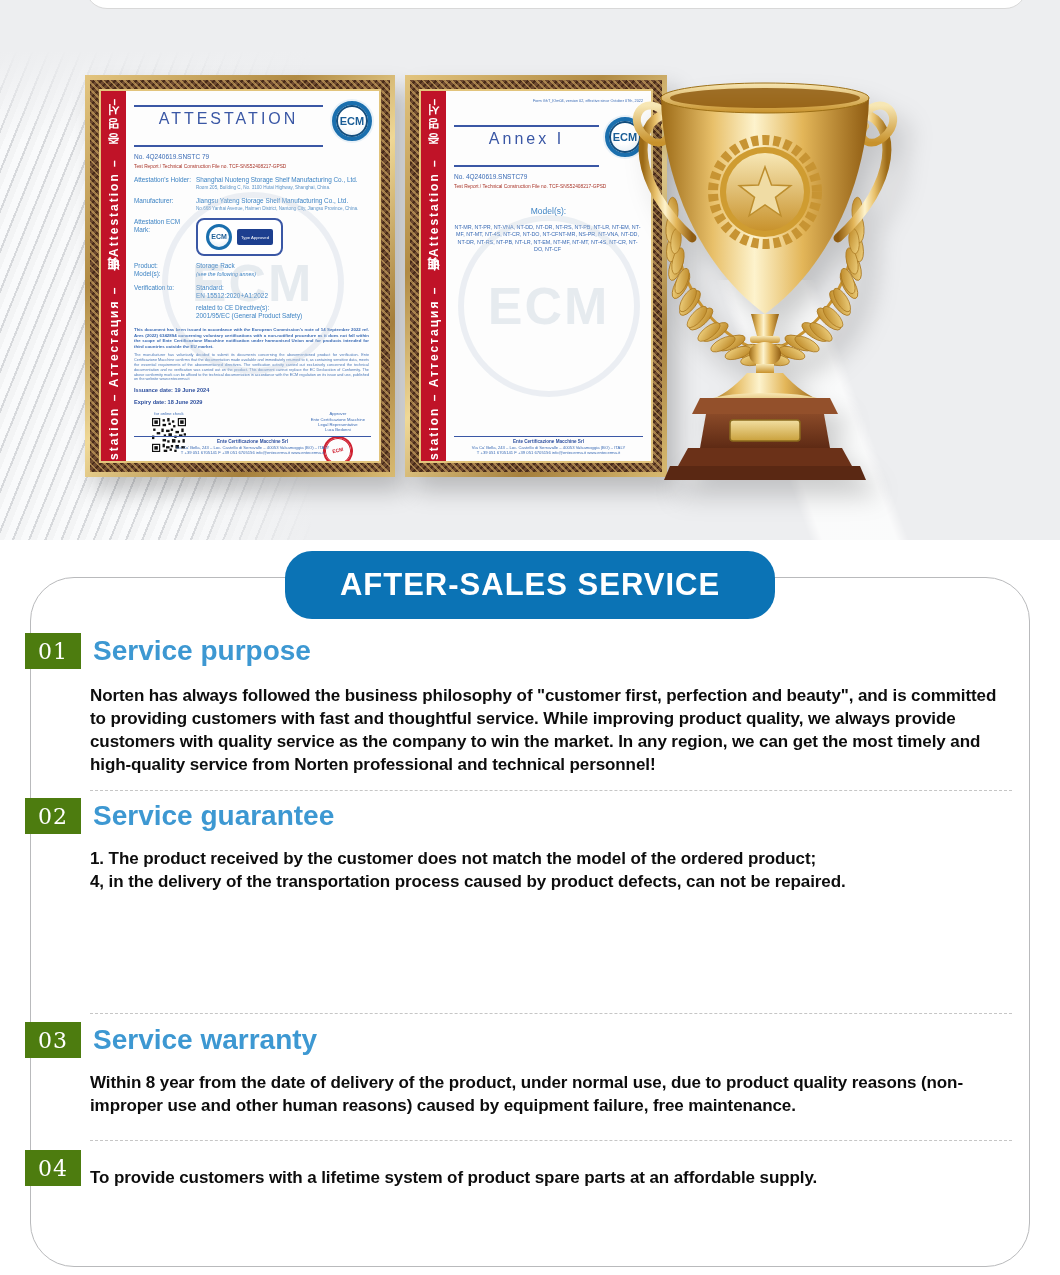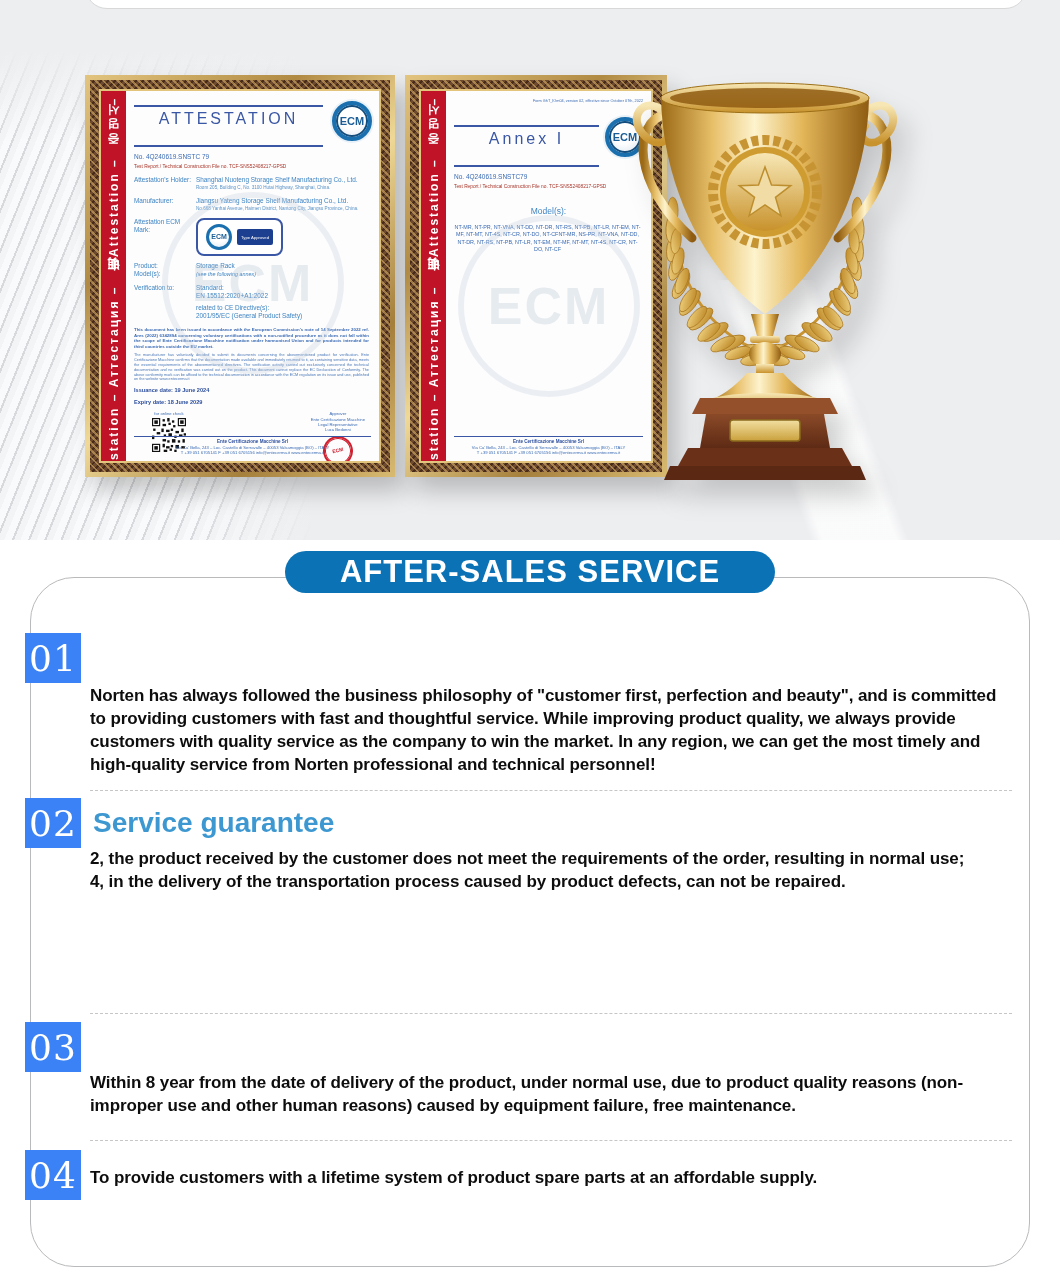--- a/index.html
+++ b/index.html
@@ -72,26 +72,26 @@
   .cfoot2{font-size:4.2px;color:#3a6bb5;line-height:5.6px;}
   .form-line{margin:8px 8px 0;text-align:right;font-size:3.8px;color:#3a6bb5;}
   .models-label{margin-top:16px;text-align:center;font-size:8.5px;color:#3e84c4;}
   .models-text{margin:8px 10px 0 8px;font-size:5.4px;line-height:7.4px;color:#3a6bb5;text-align:center;}
 
   .trophy{position:absolute;left:630px;top:52px;filter:drop-shadow(12px 16px 12px rgba(0,0,0,.18));}
 
   
   .card-outline{position:absolute;left:30px;top:577px;width:1000px;height:690px;box-sizing:border-box;
     border:1.5px solid #b9babc;border-radius:44px;background:#fff;}
-  .pill{position:absolute;left:285px;top:551px;width:490px;height:42px;border-radius:27px;
+  .pill{position:absolute;left:285px;top:551px;width:490px;height:68px;border-radius:27px;
     background:#0b73b5;color:#fff;display:flex;align-items:center;justify-content:center;
     font-size:31px;font-weight:bold;letter-spacing:1px;z-index:2;}
   .sec-head{position:absolute;left:25px;display:flex;align-items:center;gap:12px;z-index:2;}
-  .badge{width:56px;height:50px;background:#3b82f6;color:#fff;display:flex;align-items:center;justify-content:center;
-    font-family:"DejaVu Serif",serif;font-size:36px;letter-spacing:1px;}
+  .badge{width:56px;height:36px;background:#4d7c0f;color:#fff;display:flex;align-items:center;justify-content:center;
+    font-family:"DejaVu Serif",serif;font-size:22px;letter-spacing:1px;}
   .sec-title{color:#3d98d2;font-size:28px;font-weight:bold;}
   .sec-body{position:absolute;left:90px;width:922px;color:#0d0d0d;font-weight:bold;font-size:17px;
     letter-spacing:-.1px;line-height:23px;}
   .sec-body p{margin:0;}
   .dashed{position:absolute;left:90px;width:922px;border-top:1.5px dashed #c6c6c6;}
   .h1{top:633px}.b1{top:684px}.d1{top:790px}
   .h2{top:798px}.b2{top:847px}.d2{top:1013px}
   .h3{top:1022px}.b3{top:1071px}.d3{top:1140px}
   .h4{top:1150px}.b4{top:1166px}
 </style>
@@ -367,38 +367,40 @@
       <polygon points="40,414 230,414 236,428 34,428" fill="#5a2813"></polygon>
     </svg>
   </section>
 
   <section>
     <div class="card-outline"></div>
     <div class="pill">AFTER-SALES SERVICE</div>
 
     <div class="sec-head h1">
       <span class="badge">01</span>
+      <span class="sec-title">Service purpose</span>
     </div>
     <div class="sec-body b1">
         <p>Norten has always followed the business philosophy of "customer first, perfection and beauty", and is committed to providing customers with fast and thoughtful service. While improving product quality, we always provide customers with quality service as the company to win the market. In any region, we can get the most timely and high-quality service from Norten professional and technical personnel!</p>
       </div>
     <div class="dashed d1"></div>
 
     <div class="sec-head h2">
       <span class="badge">02</span>
       <span class="sec-title">Service guarantee</span>
     </div>
     <div class="sec-body b2">
-        <p>2, the product received by the customer does not meet the requirements of the order, resulting in normal use;</p>
+        <p>1. The product received by the customer does not match the model of the ordered product;</p>
         <p>4, in the delivery of the transportation process caused by product defects, can not be repaired.</p>
       </div>
     <div class="dashed d2"></div>
 
     <div class="sec-head h3">
       <span class="badge">03</span>
+      <span class="sec-title">Service warranty</span>
     </div>
     <div class="sec-body b3">
         <p>Within 8 year from the date of delivery of the product, under normal use, due to product quality reasons (non-improper use and other human reasons) caused by equipment failure, free maintenance.</p>
       </div>
     <div class="dashed d3"></div>
 
     <div class="sec-head h4">
       <span class="badge">04</span>
     </div>
     <div class="sec-body b4">

